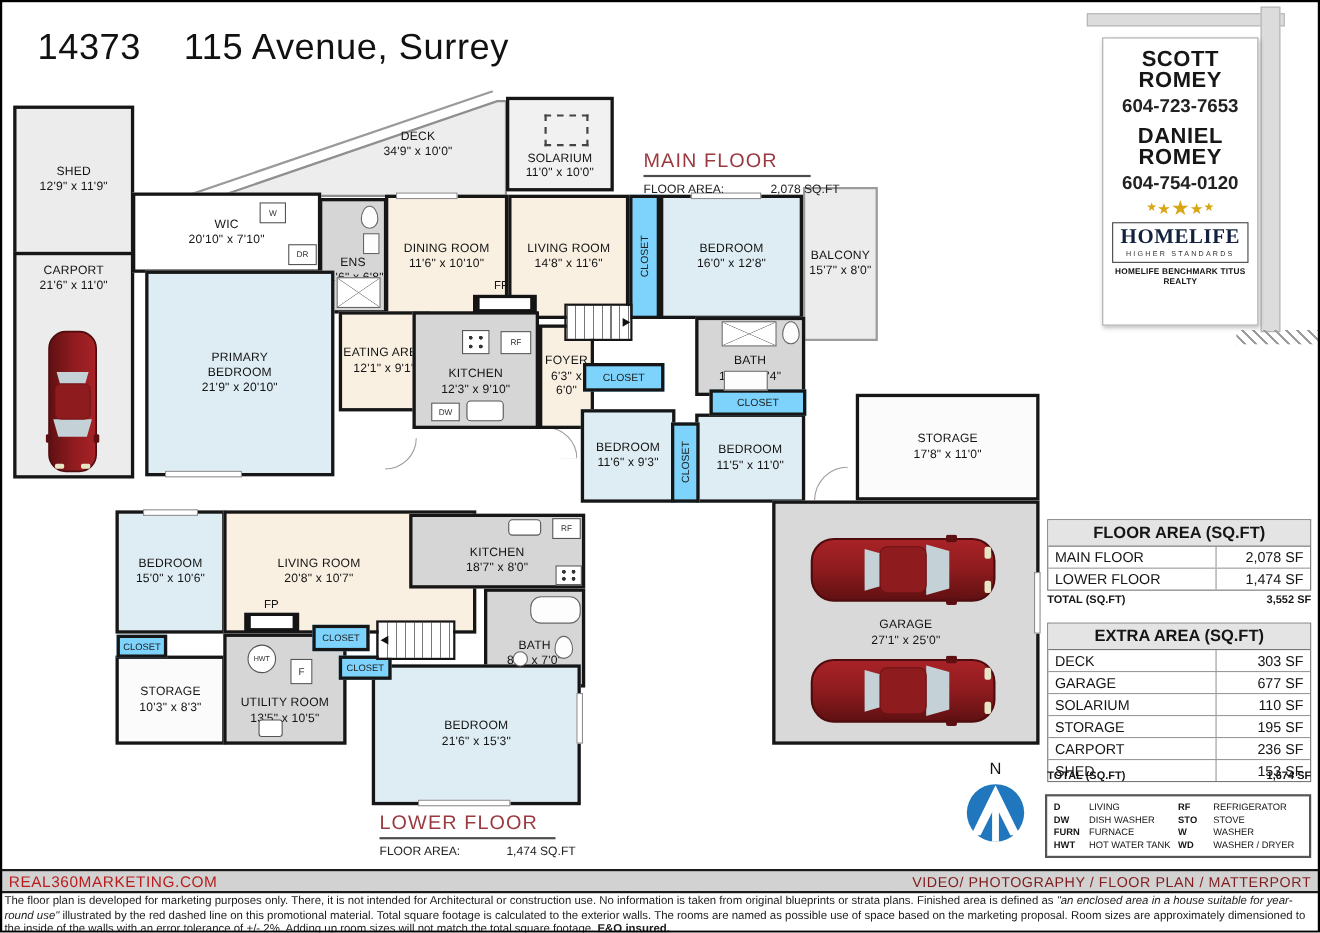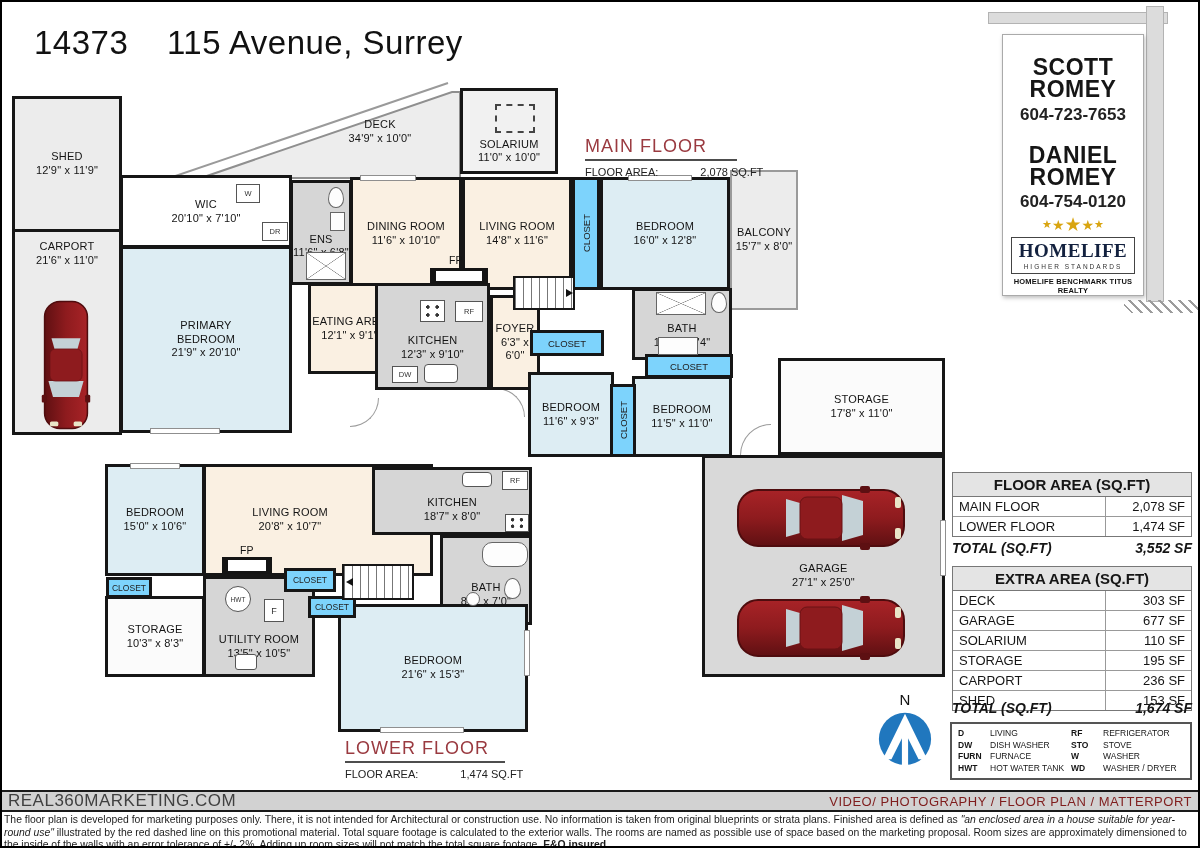--- a/index.html
+++ b/index.html
@@ -46,50 +46,50 @@
   
   .post-arm{position:absolute;left:988px;top:12px;width:180px;height:12px;background:#dcdcdc;border:1px solid #b3b3b3;box-sizing:border-box;z-index:1;}
   .post{position:absolute;left:1146px;top:6px;width:18px;height:296px;background:#dcdcdc;border:1px solid #b3b3b3;box-sizing:border-box;z-index:1;}
   .hatch{position:absolute;left:1124px;top:300px;width:76px;height:13px;z-index:1;
        background:repeating-linear-gradient(45deg,transparent 0 5px,#9c9c9c 5px 7px);}
   .card{position:absolute;left:1002px;top:34px;width:142px;height:262px;background:#fff;border:1px solid #aaa;
        box-shadow:1px 2px 4px rgba(0,0,0,.25);z-index:2;text-align:center;box-sizing:border-box;padding-top:2px;}
   .gk{position:relative;height:46px;}
   .gk-text{position:absolute;left:0;right:0;top:1px;font-family:"Liberation Serif",serif;font-style:italic;
        font-size:11px;color:#b9890e;z-index:2;}
-  .agent{font-size:23px;font-weight:bold;line-height:.95;letter-spacing:.5px;color:#161616;margin-top:20px;}
+  .agent{font-size:20px;font-weight:bold;line-height:.95;letter-spacing:.5px;color:#161616;margin-top:8px;}
   .phone{font-size:17px;font-weight:bold;color:#222;margin-top:4px;}
   .stars{margin-top:3px;color:var(--gold,#d9a511);line-height:1;}
   .stars span{vertical-align:middle;}
   .hl-box{margin:3px 8px 0 8px;border:1px solid #444;padding:2px 0 3px 0;}
   .hl-name{font-family:"Liberation Serif",serif;font-weight:bold;font-size:19px;color:#13213f;letter-spacing:.5px;}
   .hl-tag{font-size:6.5px;letter-spacing:2px;color:#333;margin-top:1px;}
   .brokerage{font-size:7.5px;font-weight:bold;color:#111;margin-top:3px;letter-spacing:.2px;}
   
   .tbl{position:absolute;left:952px;width:240px;border:1px solid #777;box-sizing:border-box;background:#fff;z-index:12;}
   .tbl .th{background:#e4e4e4;font-weight:bold;font-size:15px;text-align:center;padding:3px 0;border-bottom:1px solid #777;}
   .tbl .tr{display:flex;justify-content:space-between;border-bottom:1px solid #999;font-size:13px;}
   .tbl .tr:last-child{border-bottom:none;}
   .tbl .td-l{padding:2px 6px;}
   .tbl .td-r{padding:2px 6px;border-left:1px solid #999;width:86px;text-align:right;box-sizing:border-box;}
   .total{position:absolute;left:952px;width:240px;display:flex;justify-content:space-between;
-       font-size:14px;font-weight:bold;z-index:12;font-style:italic;}
+       font-size:10px;font-weight:bold;z-index:12;}
   
   .legend{position:absolute;left:950px;top:722px;width:242px;height:58px;border:2px solid #555;box-sizing:border-box;
        display:grid;grid-template-columns:1fr 1fr;padding:4px 6px;z-index:12;background:#fff;}
   .leg-item{display:flex;font-size:8.5px;line-height:1.1;align-items:center;}
   .leg-item .abbr{width:32px;font-weight:bold;}
   
   .compass-n{position:absolute;left:876px;top:691px;width:58px;text-align:center;font-size:15px;color:#111;z-index:12;}
   .compass{position:absolute;left:876px;top:709px;z-index:12;}
   
   .bar{position:absolute;left:0;right:0;top:790px;height:22px;background:#d2d2d2;border-top:2px solid #1a1a1a;
        border-bottom:2px solid #1a1a1a;box-sizing:border-box;display:flex;justify-content:space-between;
        align-items:center;padding:0 8px;z-index:12;}
-  .bar .bl{font-size:17px;letter-spacing:.5px;color:#404040;}
+  .bar .bl{font-size:14px;letter-spacing:.5px;color:#b91c1c;}
   .bar .br{font-size:13px;letter-spacing:.5px;color:#7f1d1d;}
   .disc{position:absolute;left:4px;top:814px;width:1192px;font-size:10.4px;line-height:1.22;color:#1c1c1c;z-index:12;}
   .disc i{font-style:italic;}
   .disc b{font-weight:bold;text-decoration:underline;}
 </style>
 </head>
 <body>
 
 <div id="page">
   <div class="frame"></div>
@@ -210,21 +210,21 @@
     <div>16'0" x 12'8"</div>
       </div>
   </div>
   <div class="room thin" style="left:730px;top:170px;width:68px;height:140px;background:var(--outdoor);">
     <div class="rlbl">
         <div>BALCONY</div>
     <div>15'7" x 8'0"</div>
       </div>
   </div>
 
-  <div class="room" style="left:120px;top:246px;width:172px;height:187px;background:var(--bedroom);">
+  <div class="room" style="left:132px;top:246px;width:172px;height:187px;background:var(--bedroom);">
     <div class="rlbl">
         <div style="max-width:82px;margin:0 auto;">PRIMARY BEDROOM</div>
     <div>21'9" x 20'10"</div>
       </div>
   </div>
 
   <div class="room" style="left:308px;top:283px;width:83px;height:91px;background:var(--living);">
     <div class="rlbl">
         <div>EATING AREA</div>
     <div>12'1" x 9'1"</div>

